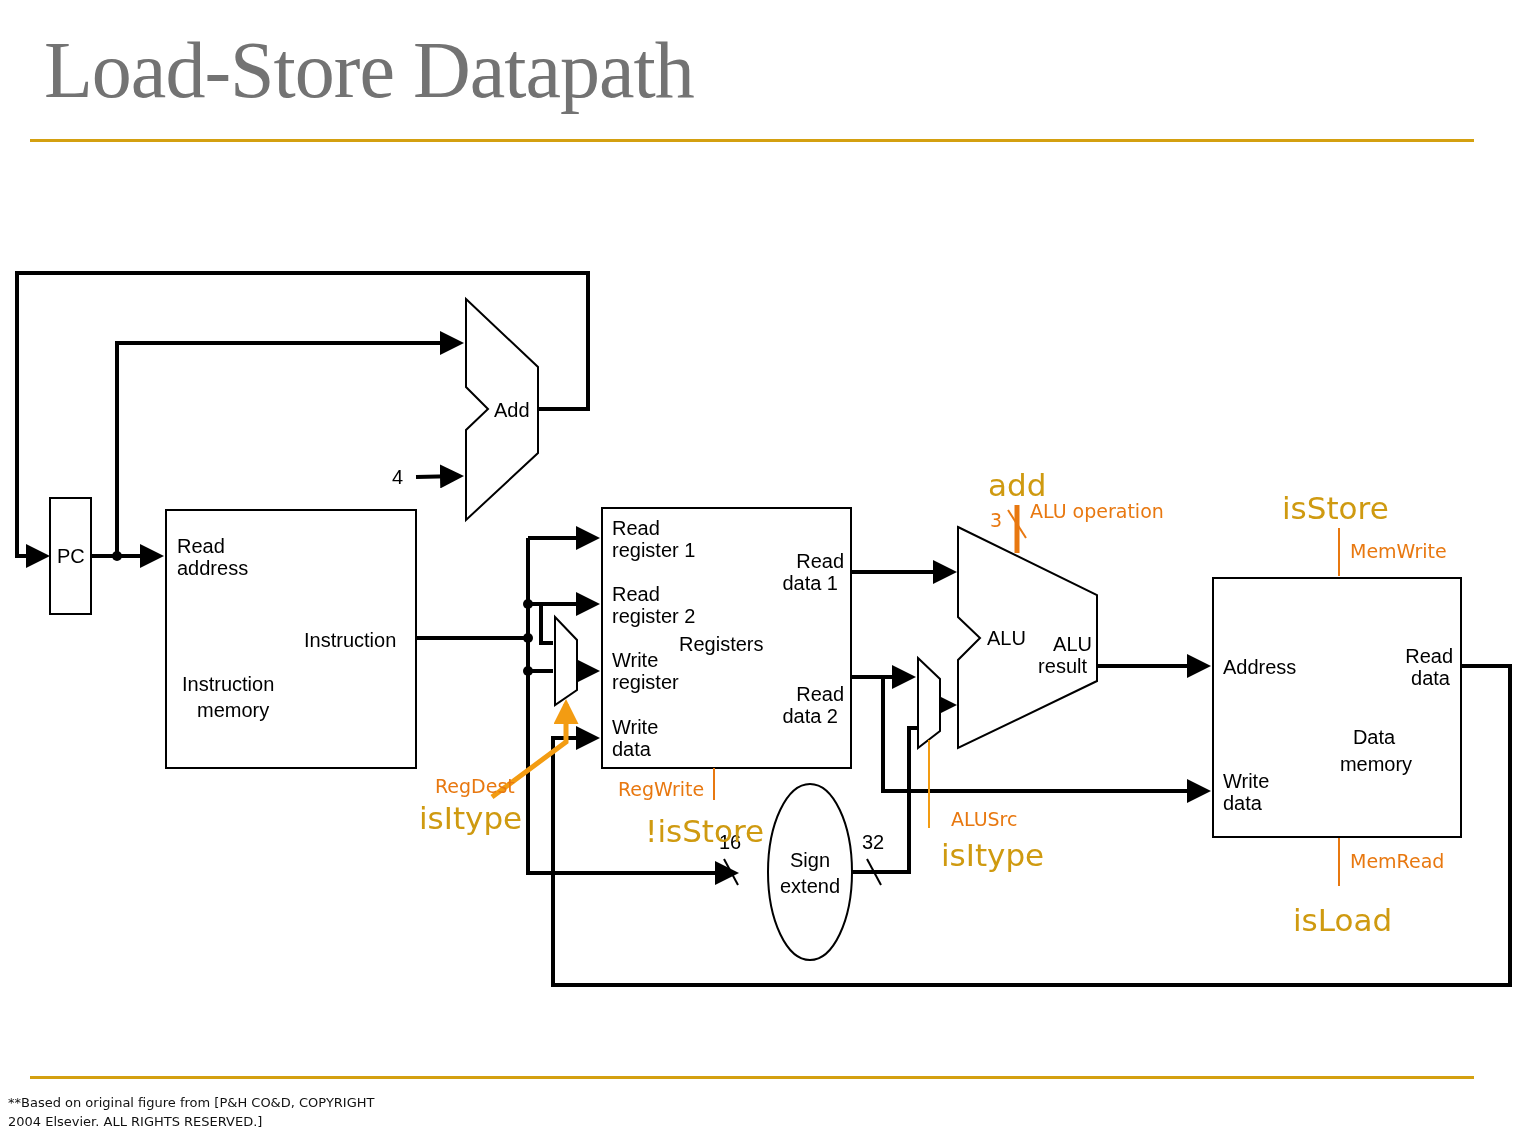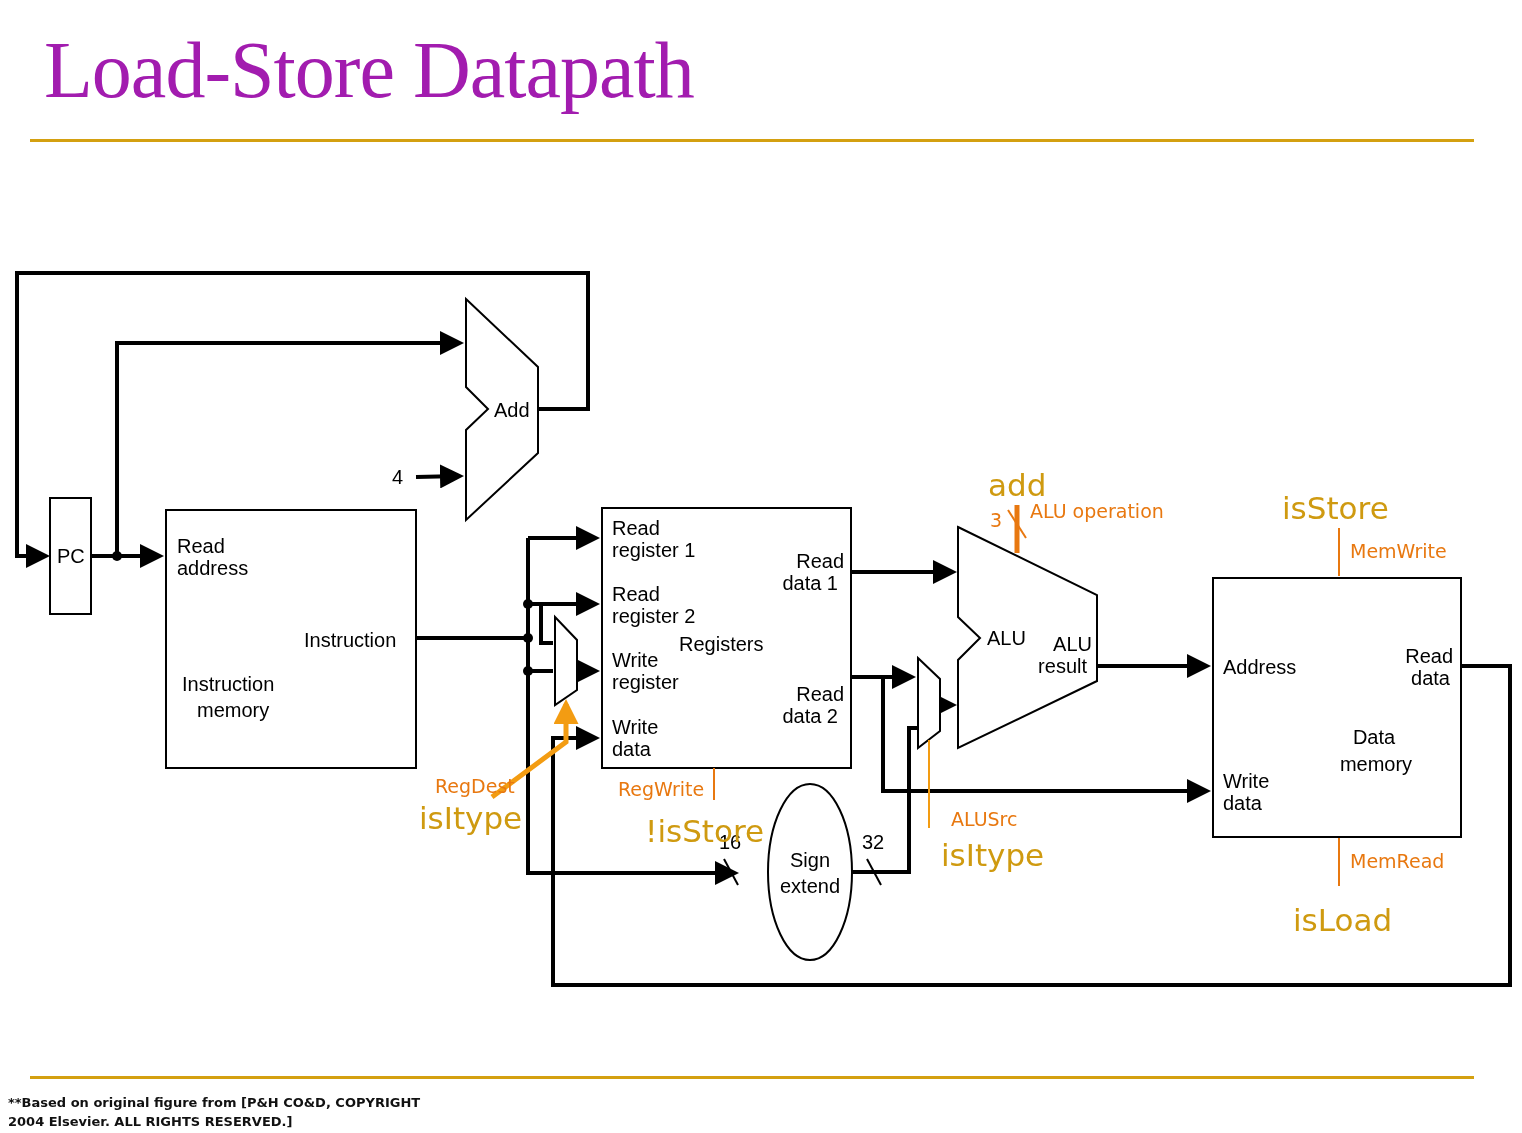--- a/index.html
+++ b/index.html
@@ -1,19 +1,19 @@
 <!DOCTYPE html>
 <html><head>
 <meta charset="utf-8">
 <style>
   html, body { margin:0; padding:0; background:#ffffff; }
   body { width:1522px; height:1133px; position:relative; overflow:hidden; font-family:"Liberation Sans", sans-serif; }
-  .title { position:absolute; left:44px; top:30px; font-family:"Liberation Serif", serif; font-size:80px; color:#a21caf; line-height:1; letter-spacing:-1px; }
+  .title { position:absolute; left:44px; top:30px; font-family:"Liberation Serif", serif; font-size:80px; color:#737373; line-height:1; letter-spacing:-1px; }
   .rule { position:absolute; left:30px; width:1444px; height:3px; background:#d4a010; }
-  .footnote { position:absolute; left:8px; top:1093px; font-family:"DejaVu Sans", sans-serif; font-size:13px; color:#111; line-height:19px; white-space:pre-line;font-weight:bold; }
+  .footnote { position:absolute; left:8px; top:1093px; font-family:"DejaVu Sans", sans-serif; font-size:13px; color:#111; line-height:19px; white-space:pre-line; }
   .pagenum { position:absolute; right:50px; top:1085px; font-family:"Liberation Serif", serif; font-size:28px; color:#111;margin-top:44px; }
   svg { position:absolute; left:0; top:0; }
   .lbl { font-family:"Liberation Sans", sans-serif; font-size:20px; fill:#000; }
   .sig { font-family:"DejaVu Sans", sans-serif; font-size:19px; fill:#e87810; }
   .cond { font-family:"DejaVu Sans", sans-serif; font-size:31px; fill:#cf9a10; }
   .wire { stroke:#000; stroke-width:4; fill:none; }
   .thin { stroke:#000; stroke-width:2; fill:#fff; }
 </style>
 </head>
 <body>

